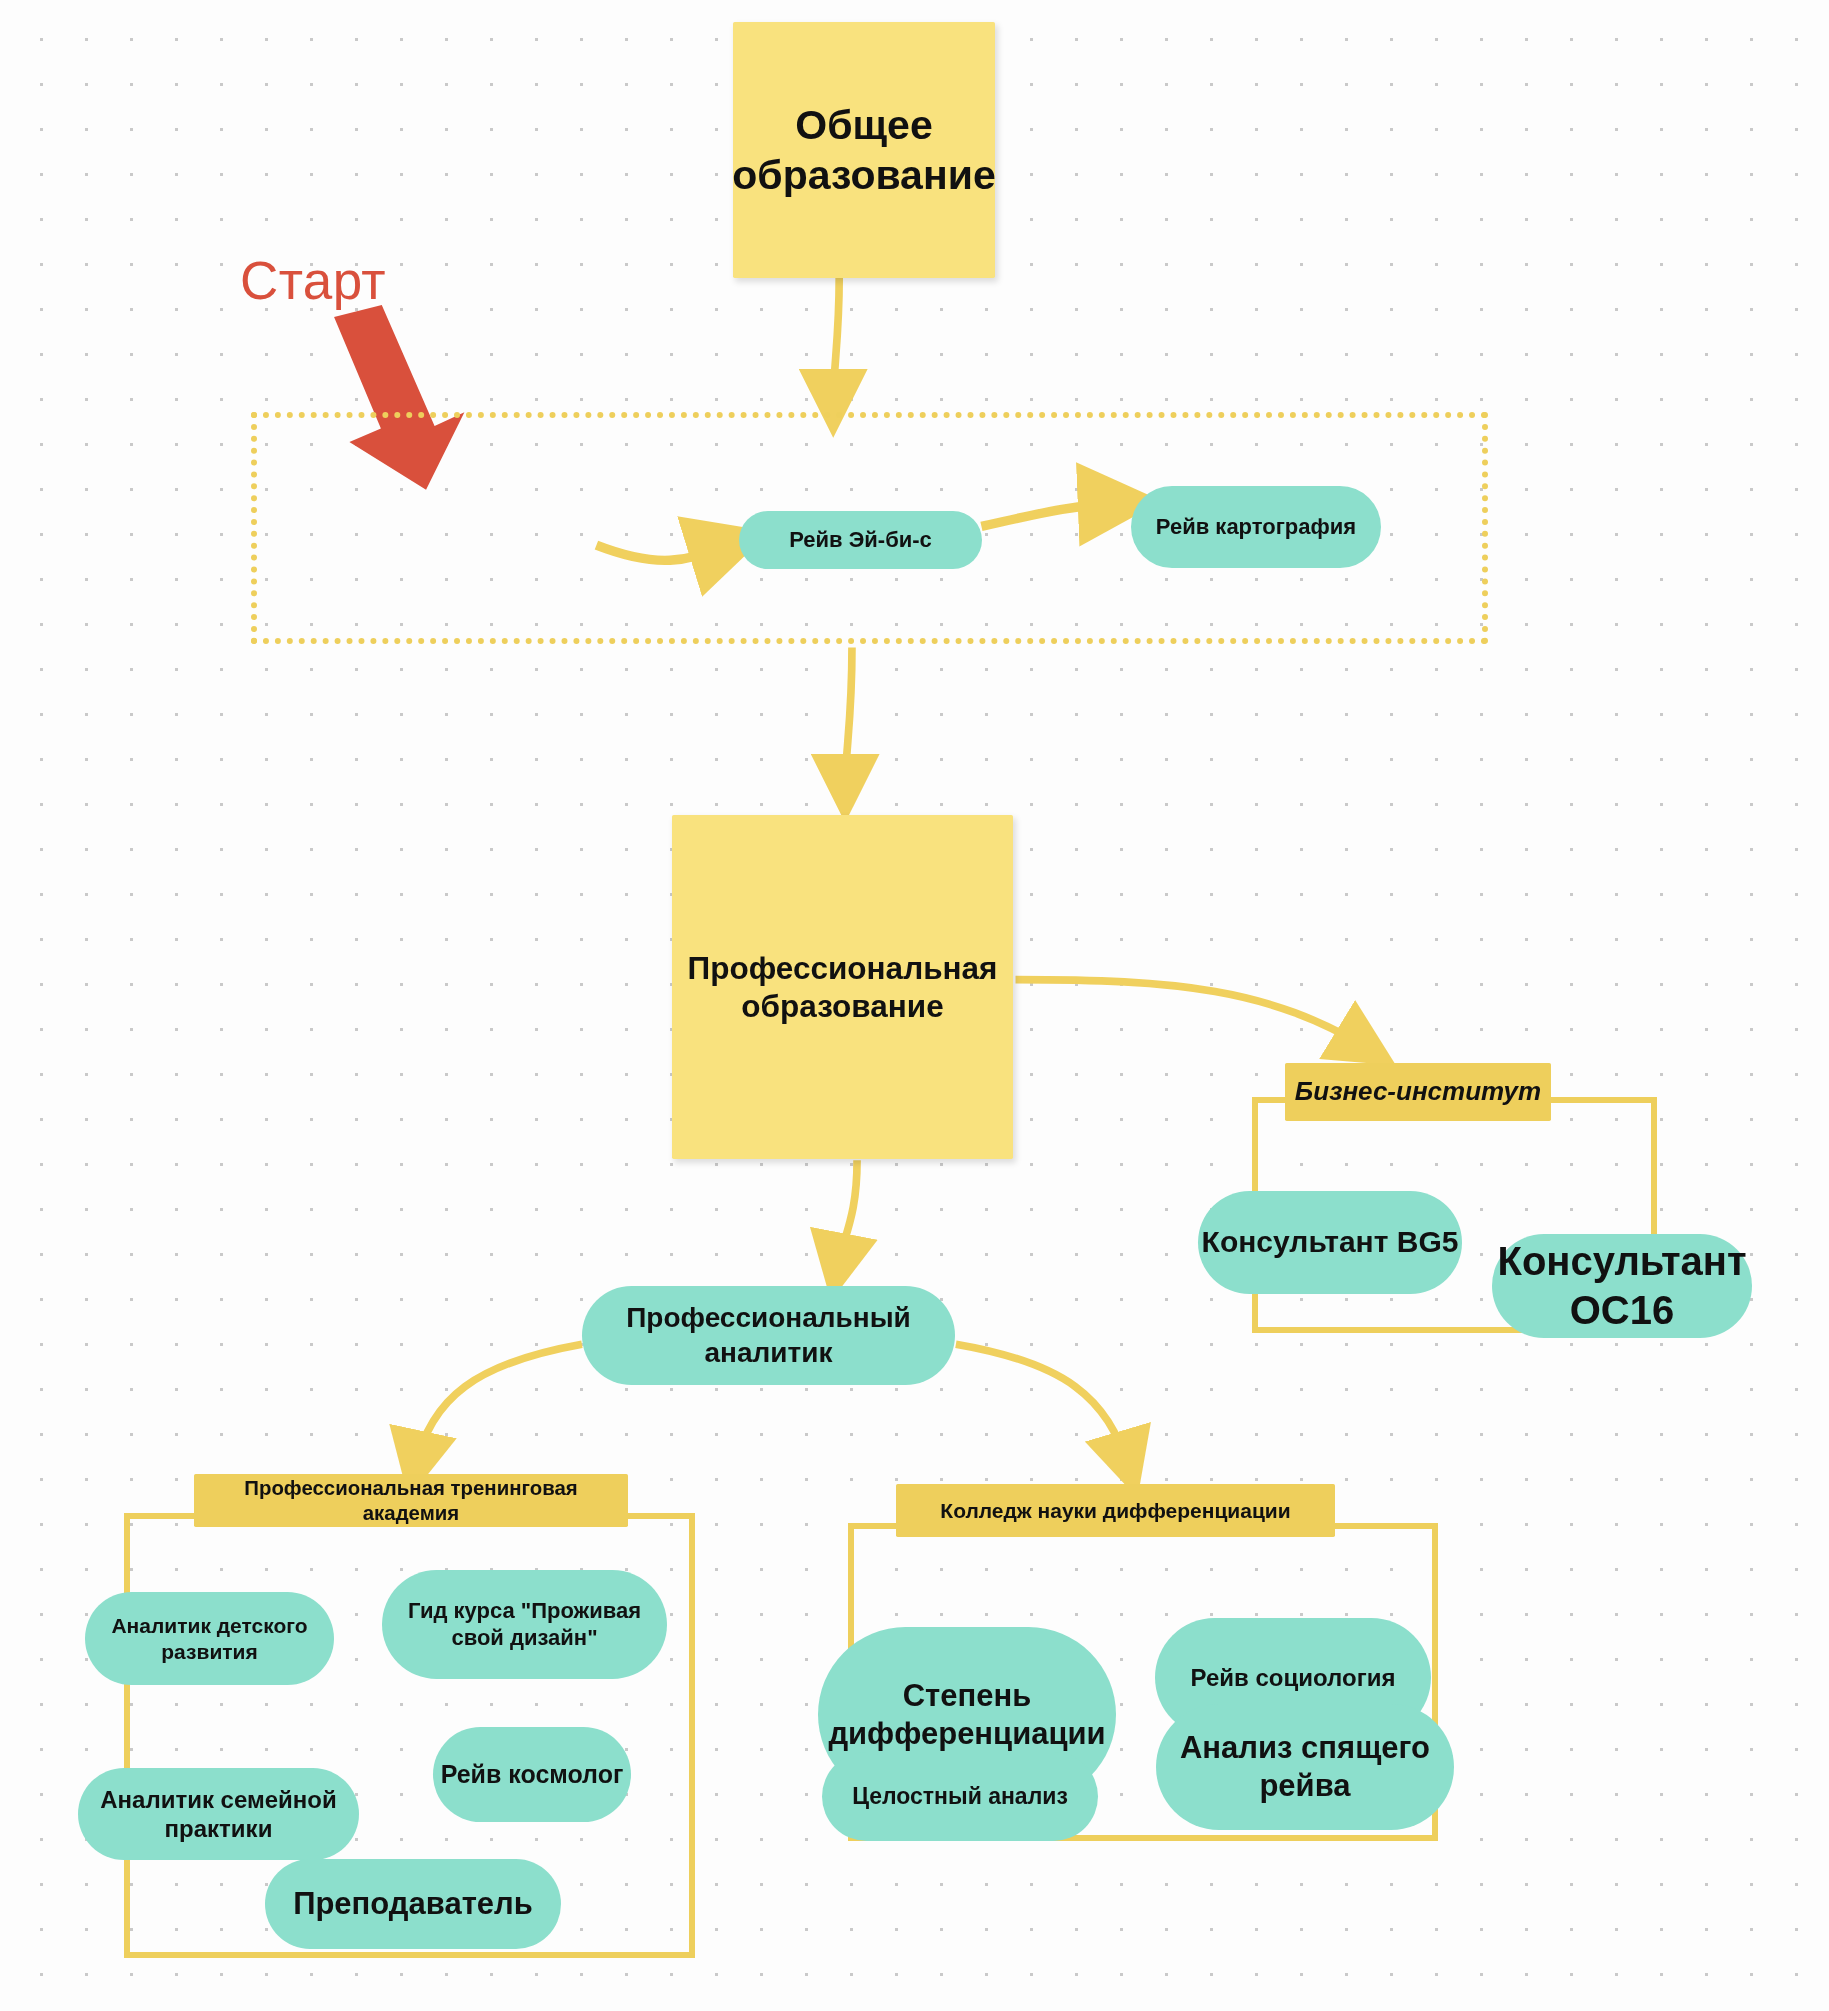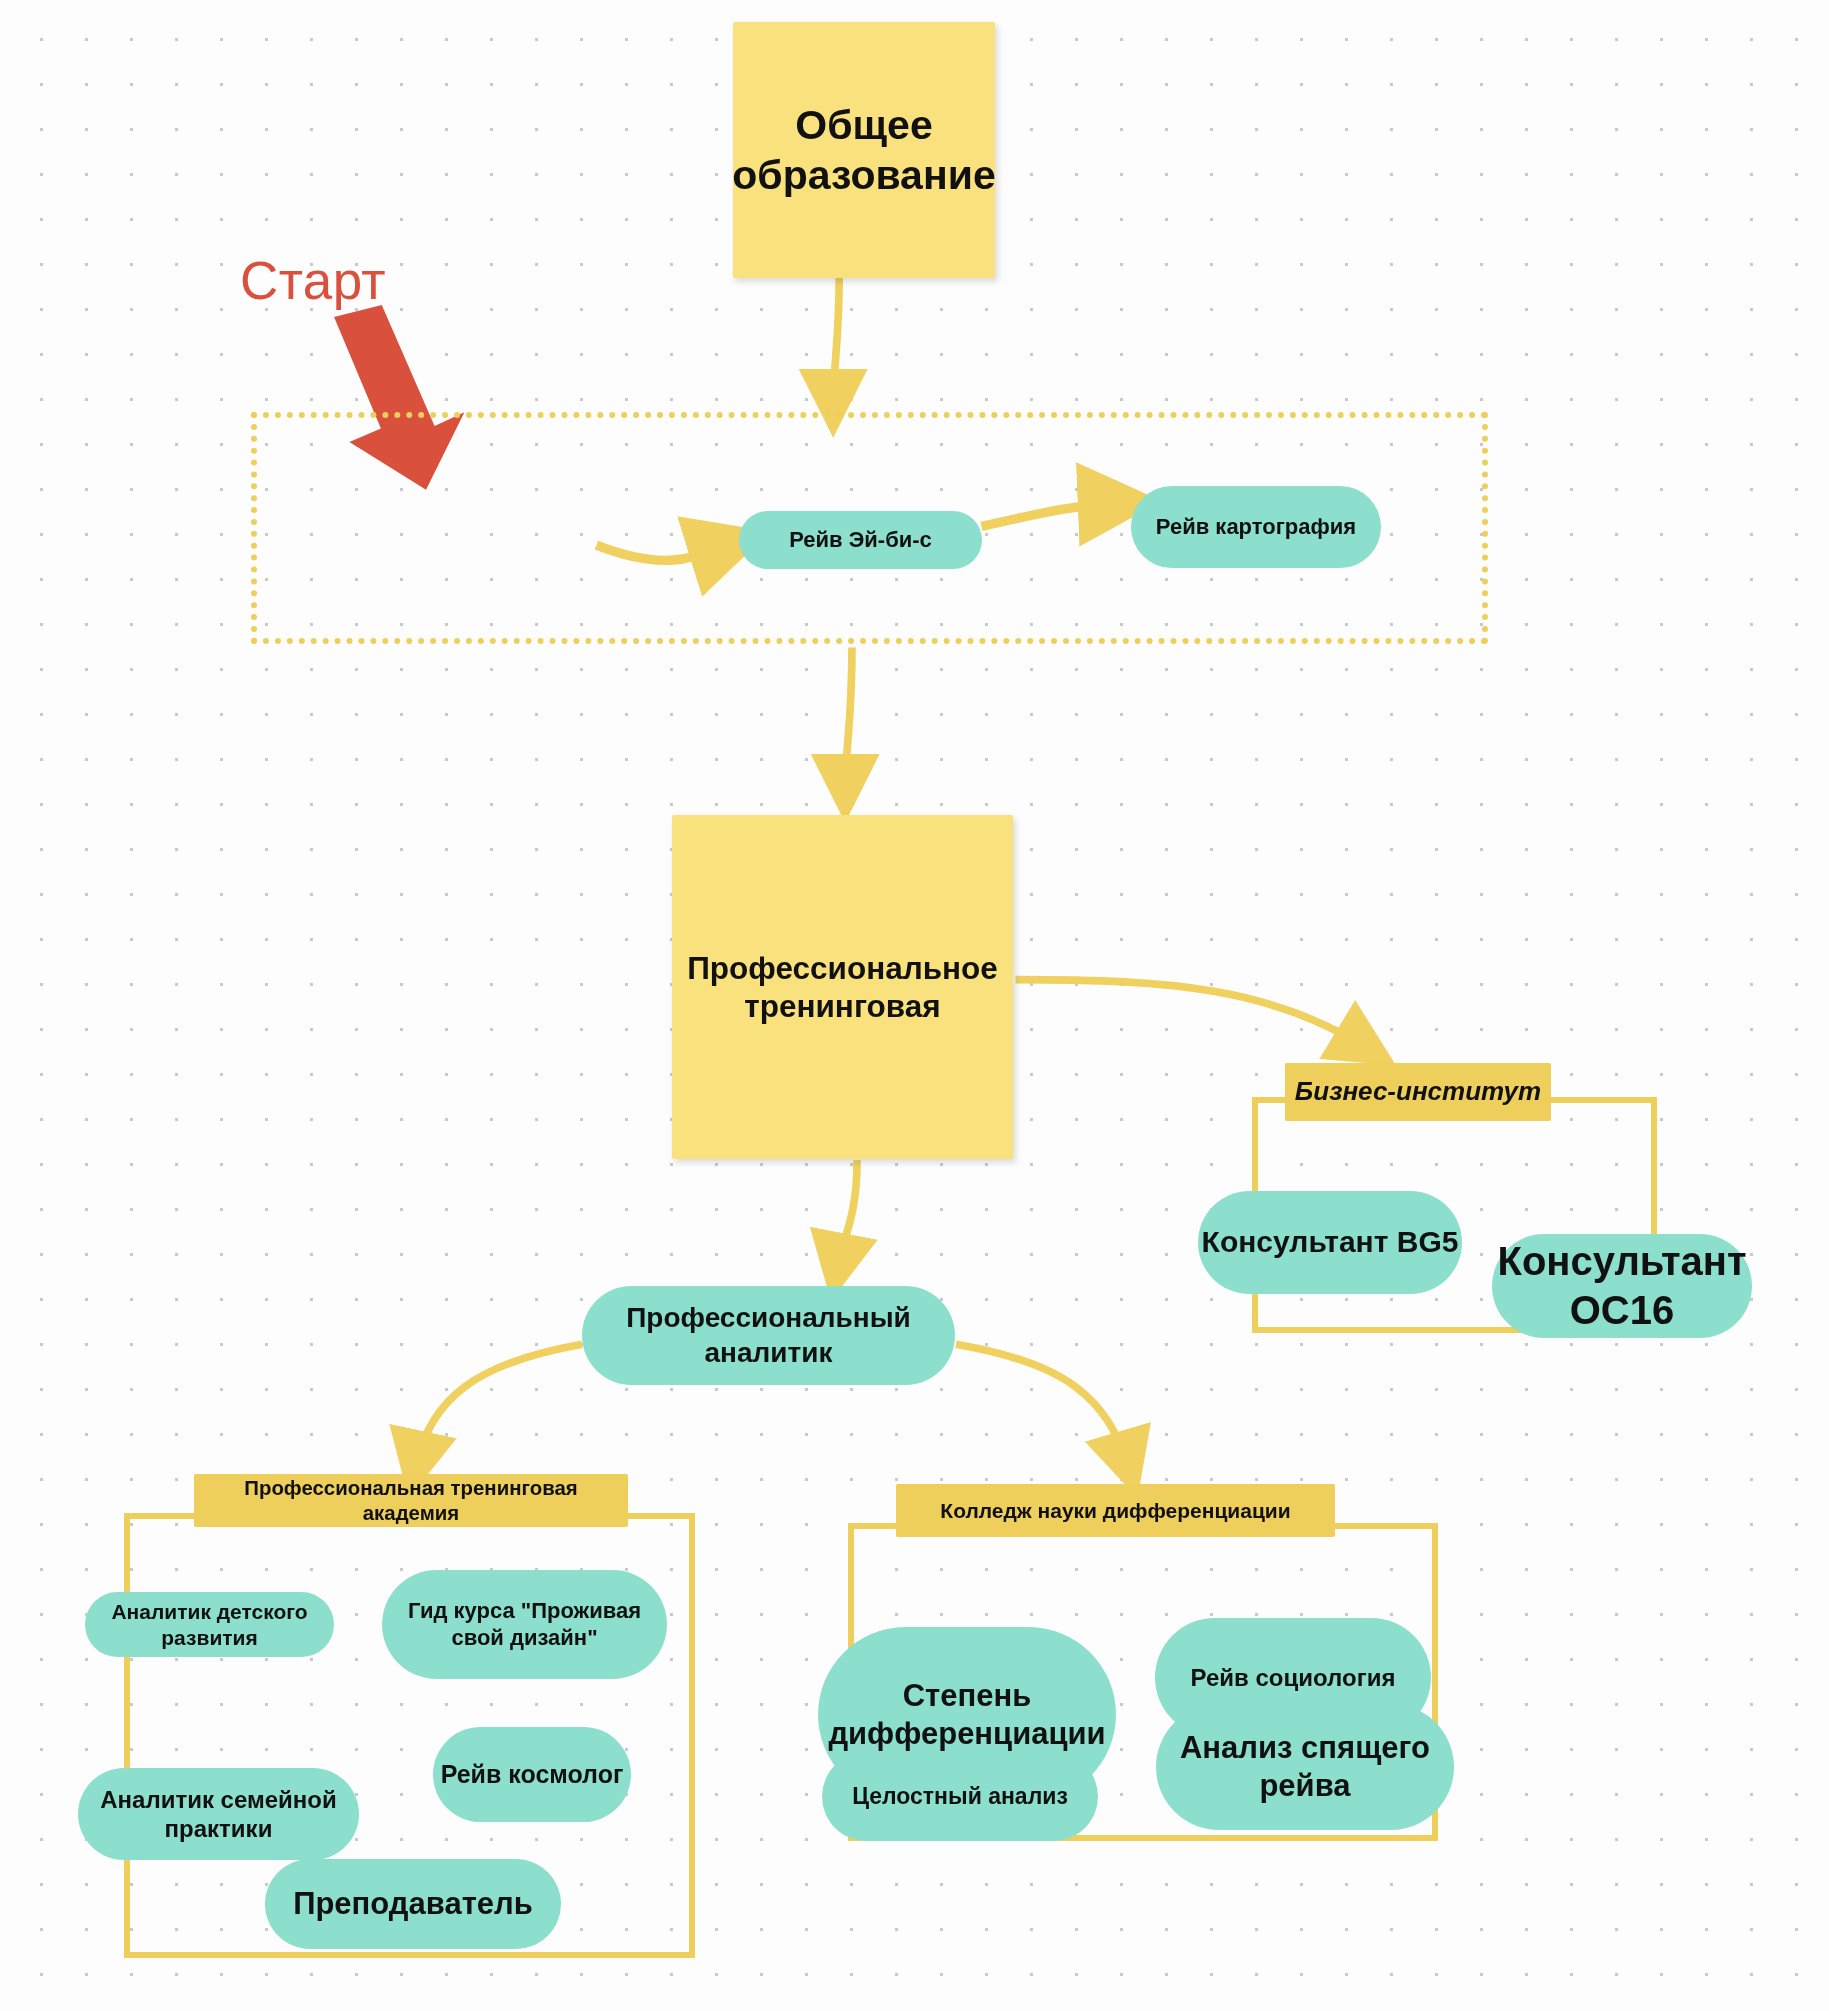--- a/index.html
+++ b/index.html
@@ -108,21 +108,21 @@
 
   <div class="node pill" style="left:739px;top:511px;width:243px;height:58px;font-size:22px;">
     <span>Рейв Эй-би-с</span>
   </div>
 
   <div class="node pill" style="left:1131px;top:486px;width:250px;height:82px;font-size:22px;">
     <span>Рейв картография</span>
   </div>
 
   <div class="node sticky" style="left:672px;top:815px;width:341px;height:344px;font-size:31.5px;">
-    <span>Профессиональное тренинговая</span>
+    <span>Профессиональная образование</span>
   </div>
 
   <div class="grp-box" style="left:1252px;top:1097px;width:405px;height:236px;"></div>
   <div class="node grp-header" style="left:1285px;top:1063px;width:266px;height:58px;font-size:26px;font-style:italic;">
     <span>Бизнес-институт</span>
   </div>
   <div class="node pill" style="left:1198px;top:1183px;width:264px;height:103px;font-size:30px;margin-top:8px;">
     <span>Консультант BG5</span>
   </div>
   <div class="node pill" style="left:1492px;top:1234px;width:260px;height:104px;font-size:40px;">
@@ -131,21 +131,21 @@
 
   <div class="node pill" style="left:582px;top:1286px;width:373px;height:99px;font-size:28px;">
     <span>Профессиональный аналитик</span>
   </div>
 
   <div class="grp-box" style="left:124px;top:1513px;width:571px;height:445px;"></div>
   <div class="node grp-header" style="left:194px;top:1474px;width:434px;height:53px;font-size:20.4px;">
     <span>Профессиональная тренинговая академия</span>
   </div>
 
-  <div class="node pill" style="left:85px;top:1592px;width:249px;height:65px;font-size:21px;">
+  <div class="node pill" style="left:85px;top:1592px;width:249px;height:93px;font-size:21px;">
     <span>Аналитик детского развития</span>
   </div>
   <div class="node pill" style="left:382px;top:1570px;width:285px;height:109px;font-size:22px;">
     <span>Гид курса "Проживая свой дизайн"</span>
   </div>
   <div class="node pill" style="left:78px;top:1768px;width:281px;height:92px;font-size:24px;">
     <span>Аналитик семейной практики</span>
   </div>
   <div class="node pill" style="left:433px;top:1727px;width:198px;height:95px;font-size:25px;">
     <span>Рейв космолог</span>

